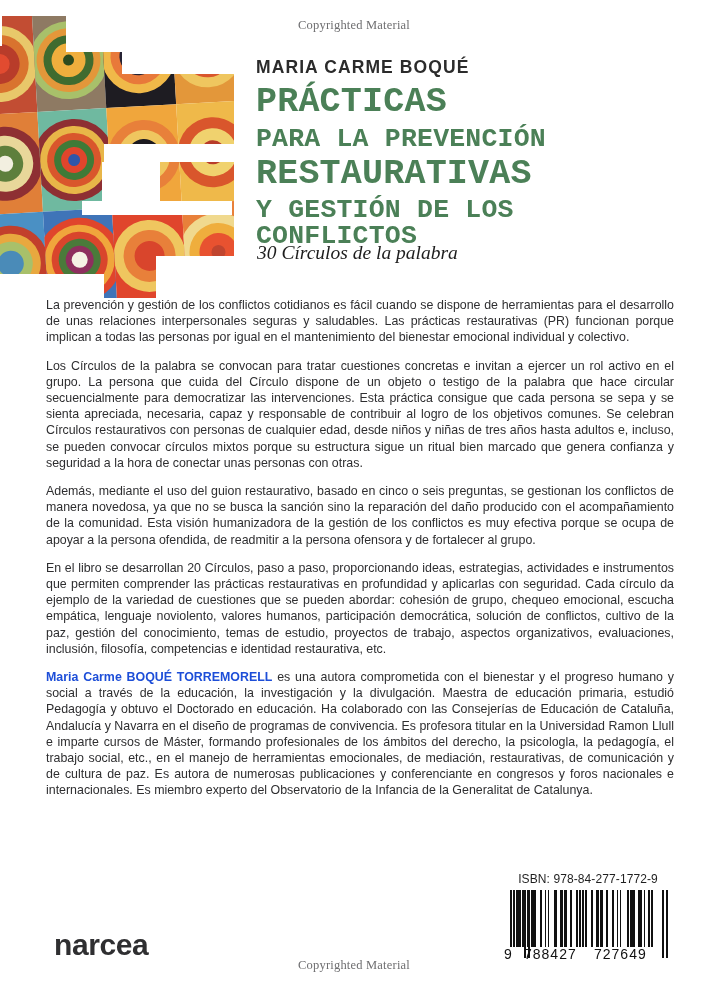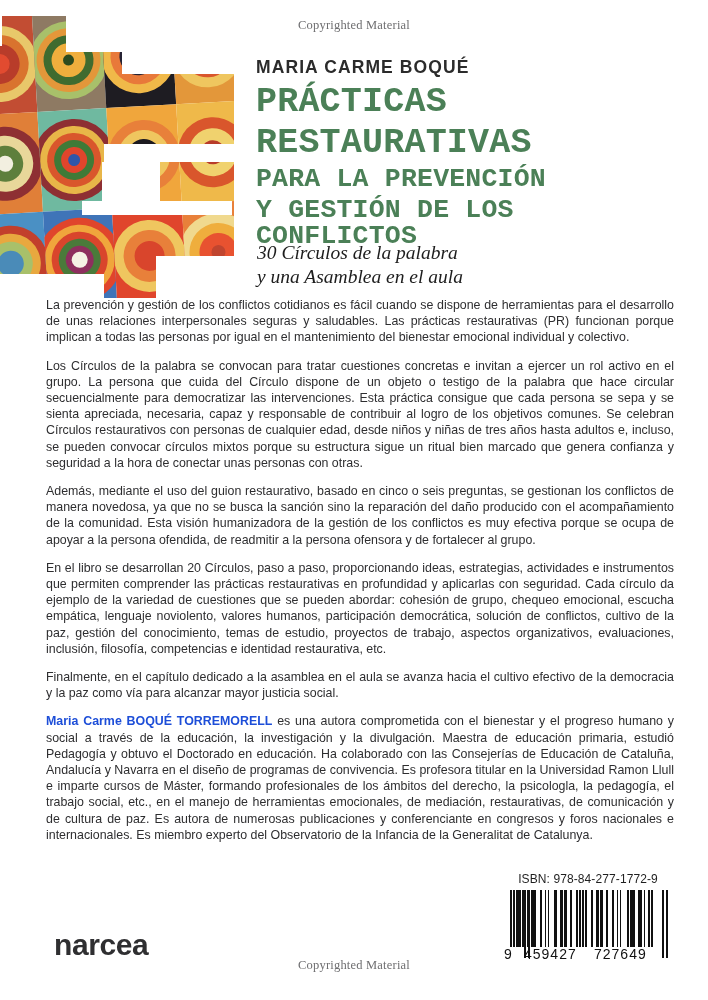--- a/index.html
+++ b/index.html
@@ -306,36 +306,34 @@
     <div class="wpiece" style="left:172px; top:240px; width:78px;  height:44px;"></div>
     <div class="wpiece" style="left:0px;   top:258px; width:120px; height:26px;"></div>
     <div class="wpiece" style="left:0px;   top:0px;   width:18px;  height:30px;"></div>
   </div>
 </div>
 
 <div class="byline">MARIA CARME BOQUÉ</div>
 
 <div class="title-block">
   <span class="title-line title-1">PRÁCTICAS</span>
+  <span class="title-line title-3">PARA LA PREVENCIÓN</span>
   <span class="title-line title-2">RESTAURATIVAS</span>
-  <span class="title-line title-3">PARA LA PREVENCIÓN</span>
   <span class="title-line title-4">Y GESTIÓN DE LOS CONFLICTOS</span>
 </div>
 
 <div class="subtitle">
   <span>30 Círculos de la palabra</span>
-  <span>y una Asamblea en el aula</span>
 </div>
 
 <div class="body-copy">
   <p>La prevención y gestión de los conflictos cotidianos es fácil cuando se dispone de herramientas para el desarrollo de unas relaciones interpersonales seguras y saludables. Las prácticas restaurativas (PR) funcionan porque implican a todas las personas por igual en el mantenimiento del bienestar emocional individual y colectivo.</p>
   <p>Los Círculos de la palabra se convocan para tratar cuestiones concretas e invitan a ejercer un rol activo en el grupo. La persona que cuida del Círculo dispone de un objeto o testigo de la palabra que hace circular secuencialmente para democratizar las intervenciones. Esta práctica consigue que cada persona se sepa y se sienta apreciada, necesaria, capaz y responsable de contribuir al logro de los objetivos comunes. Se celebran Círculos restaurativos con personas de cualquier edad, desde niños y niñas de tres años hasta adultos e, incluso, se pueden convocar círculos mixtos porque su estructura sigue un ritual bien marcado que genera confianza y seguridad a la hora de conectar unas personas con otras.</p>
   <p>Además, mediante el uso del guion restaurativo, basado en cinco o seis preguntas, se gestionan los conflictos de manera novedosa, ya que no se busca la sanción sino la reparación del daño producido con el acompañamiento de la comunidad. Esta visión humanizadora de la gestión de los conflictos es muy efectiva porque se ocupa de apoyar a la persona ofendida, de readmitir a la persona ofensora y de fortalecer al grupo.</p>
   <p>En el libro se desarrollan 20 Círculos, paso a paso, proporcionando ideas, estrategias, actividades e instrumentos que permiten comprender las prácticas restaurativas en profundidad y aplicarlas con seguridad. Cada círculo da ejemplo de la variedad de cuestiones que se pueden abordar: cohesión de grupo, chequeo emocional, escucha empática, lenguaje noviolento, valores humanos, participación democrática, solución de conflictos, cultivo de la paz, gestión del conocimiento, temas de estudio, proyectos de trabajo, aspectos organizativos, evaluaciones, inclusión, filosofía, competencias e identidad restaurativa, etc.</p>
-  <p>Finalmente, en el capítulo dedicado a la asamblea en el aula se avanza hacia el cultivo efectivo de la democracia y la paz como vía para alcanzar mayor justicia social.</p>
   <p class="bio"><b>Maria Carme BOQUÉ TORREMORELL</b><span> es una autora comprometida con el bienestar y el progreso humano y social a través de la educación, la investigación y la divulgación. Maestra de educación primaria, estudió Pedagogía y obtuvo el Doctorado en educación. Ha colaborado con las Consejerías de Educación de Cataluña, Andalucía y Navarra en el diseño de programas de convivencia. Es profesora titular en la Universidad Ramon Llull e imparte cursos de Máster, formando profesionales de los ámbitos del derecho, la psicologla, la pedagogía, el trabajo social, etc., en el manejo de herramientas emocionales, de mediación, restaurativas, de comunicación y de cultura de paz. Es autora de numerosas publicaciones y conferenciante en congresos y foros nacionales e internacionales. Es miembro experto del Observatorio de la Infancia de la Generalitat de Catalunya.</span></p>
 </div>
 
 <div class="publisher">narcea</div>
 
 <div class="isbn-area">
   <div class="isbn-text">ISBN: 978-84-277-1772-9</div>
   <div class="barcode-box">
     <div class="bars" id="barcode-bars">
         <i style="width: 1.5px; background: rgb(17, 17, 17);"></i>
@@ -397,19 +395,19 @@
         <i style="width: 1.5px; background: rgb(17, 17, 17);"></i>
         <i style="width: 1.5px; background: rgb(255, 255, 255);"></i>
         <i style="width: 1.5px; background: rgb(17, 17, 17);"></i>
       </div>
     <div class="guard-long" style="left:22px;"></div>
     <div class="guard-long" style="left:26px;"></div>
     <div class="guard-long" style="left:160px;"></div>
     <div class="guard-long" style="left:164px;"></div>
     <div class="barcode-digits">
       <span class="bd-lead">9</span>
-      <span class="bd-left">459427</span>
+      <span class="bd-left">788427</span>
       <span class="bd-right">727649</span>
     </div>
   </div>
 </div>
 
 <div class="copyright-strip copyright-bottom">Copyrighted Material</div>
 
 </body></html>

